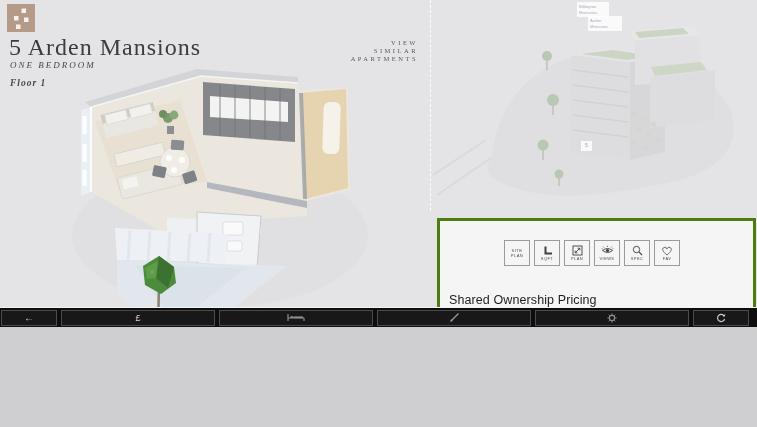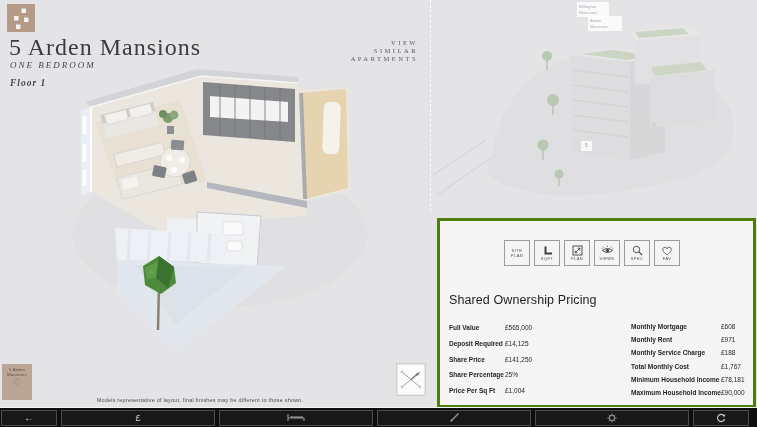--- a/index.html
+++ b/index.html
@@ -1,18 +1,18 @@
 <!DOCTYPE html>
 <html><head>
 <meta charset="utf-8">
 <style>
   * { margin:0; padding:0; box-sizing:border-box; }
   html,body { background:#cfcfd1; }
   .stage{
-    position:relative; width:757px; height:427px; overflow:hidden;
+    position:relative; width:757px; height:327px; overflow:hidden;
     background:#e4e3e5; font-family:"Liberation Sans", sans-serif;
     -webkit-font-smoothing:antialiased;
   }
   
   .logo{ position:absolute; left:7px; top:4px; width:28px; height:28px; cursor:pointer; }
   .title{ position:absolute; left:9px; top:34px; font-family:"Liberation Serif", serif;
           font-weight:400; font-size:24px; letter-spacing:1px; color:#3c3c3f; }
   .unit-type{ position:absolute; left:10px; top:60px; font-family:"Liberation Serif", serif;
           font-style:italic; font-weight:400; font-size:9px; letter-spacing:2px; color:#48484c; }
   .floor-label{ position:absolute; left:10px; top:78px; font-family:"Liberation Serif", serif;

